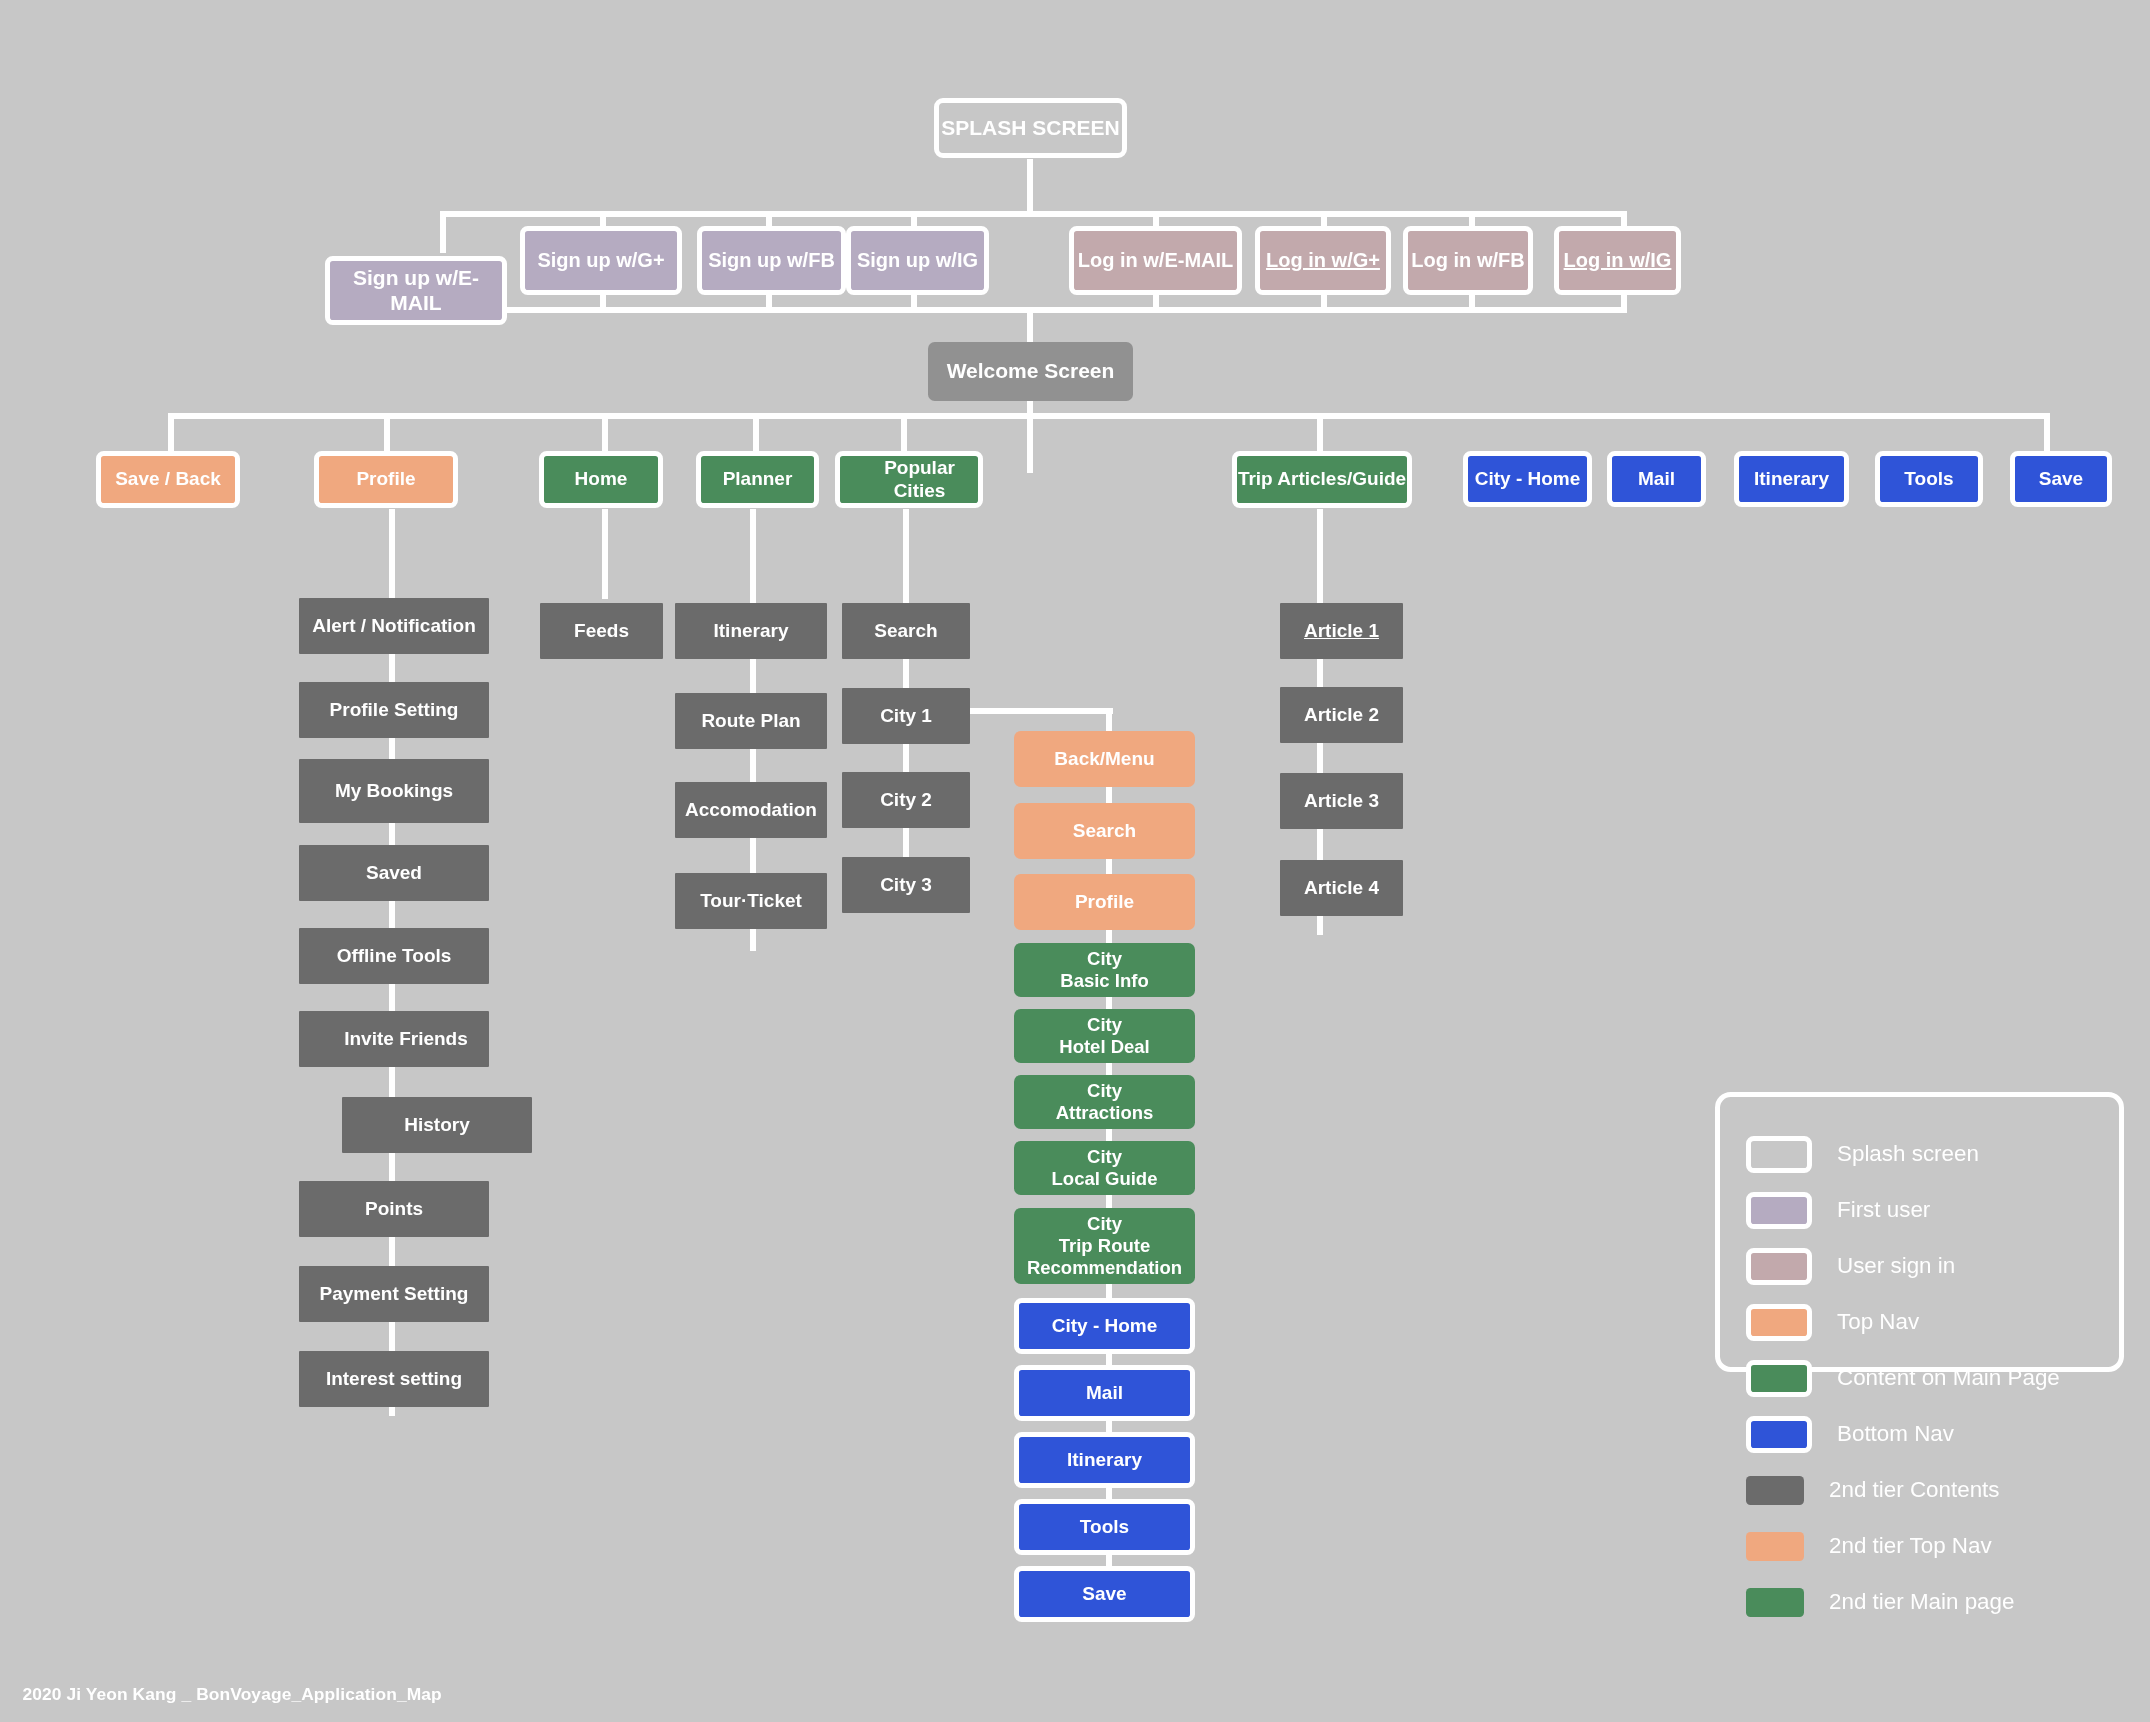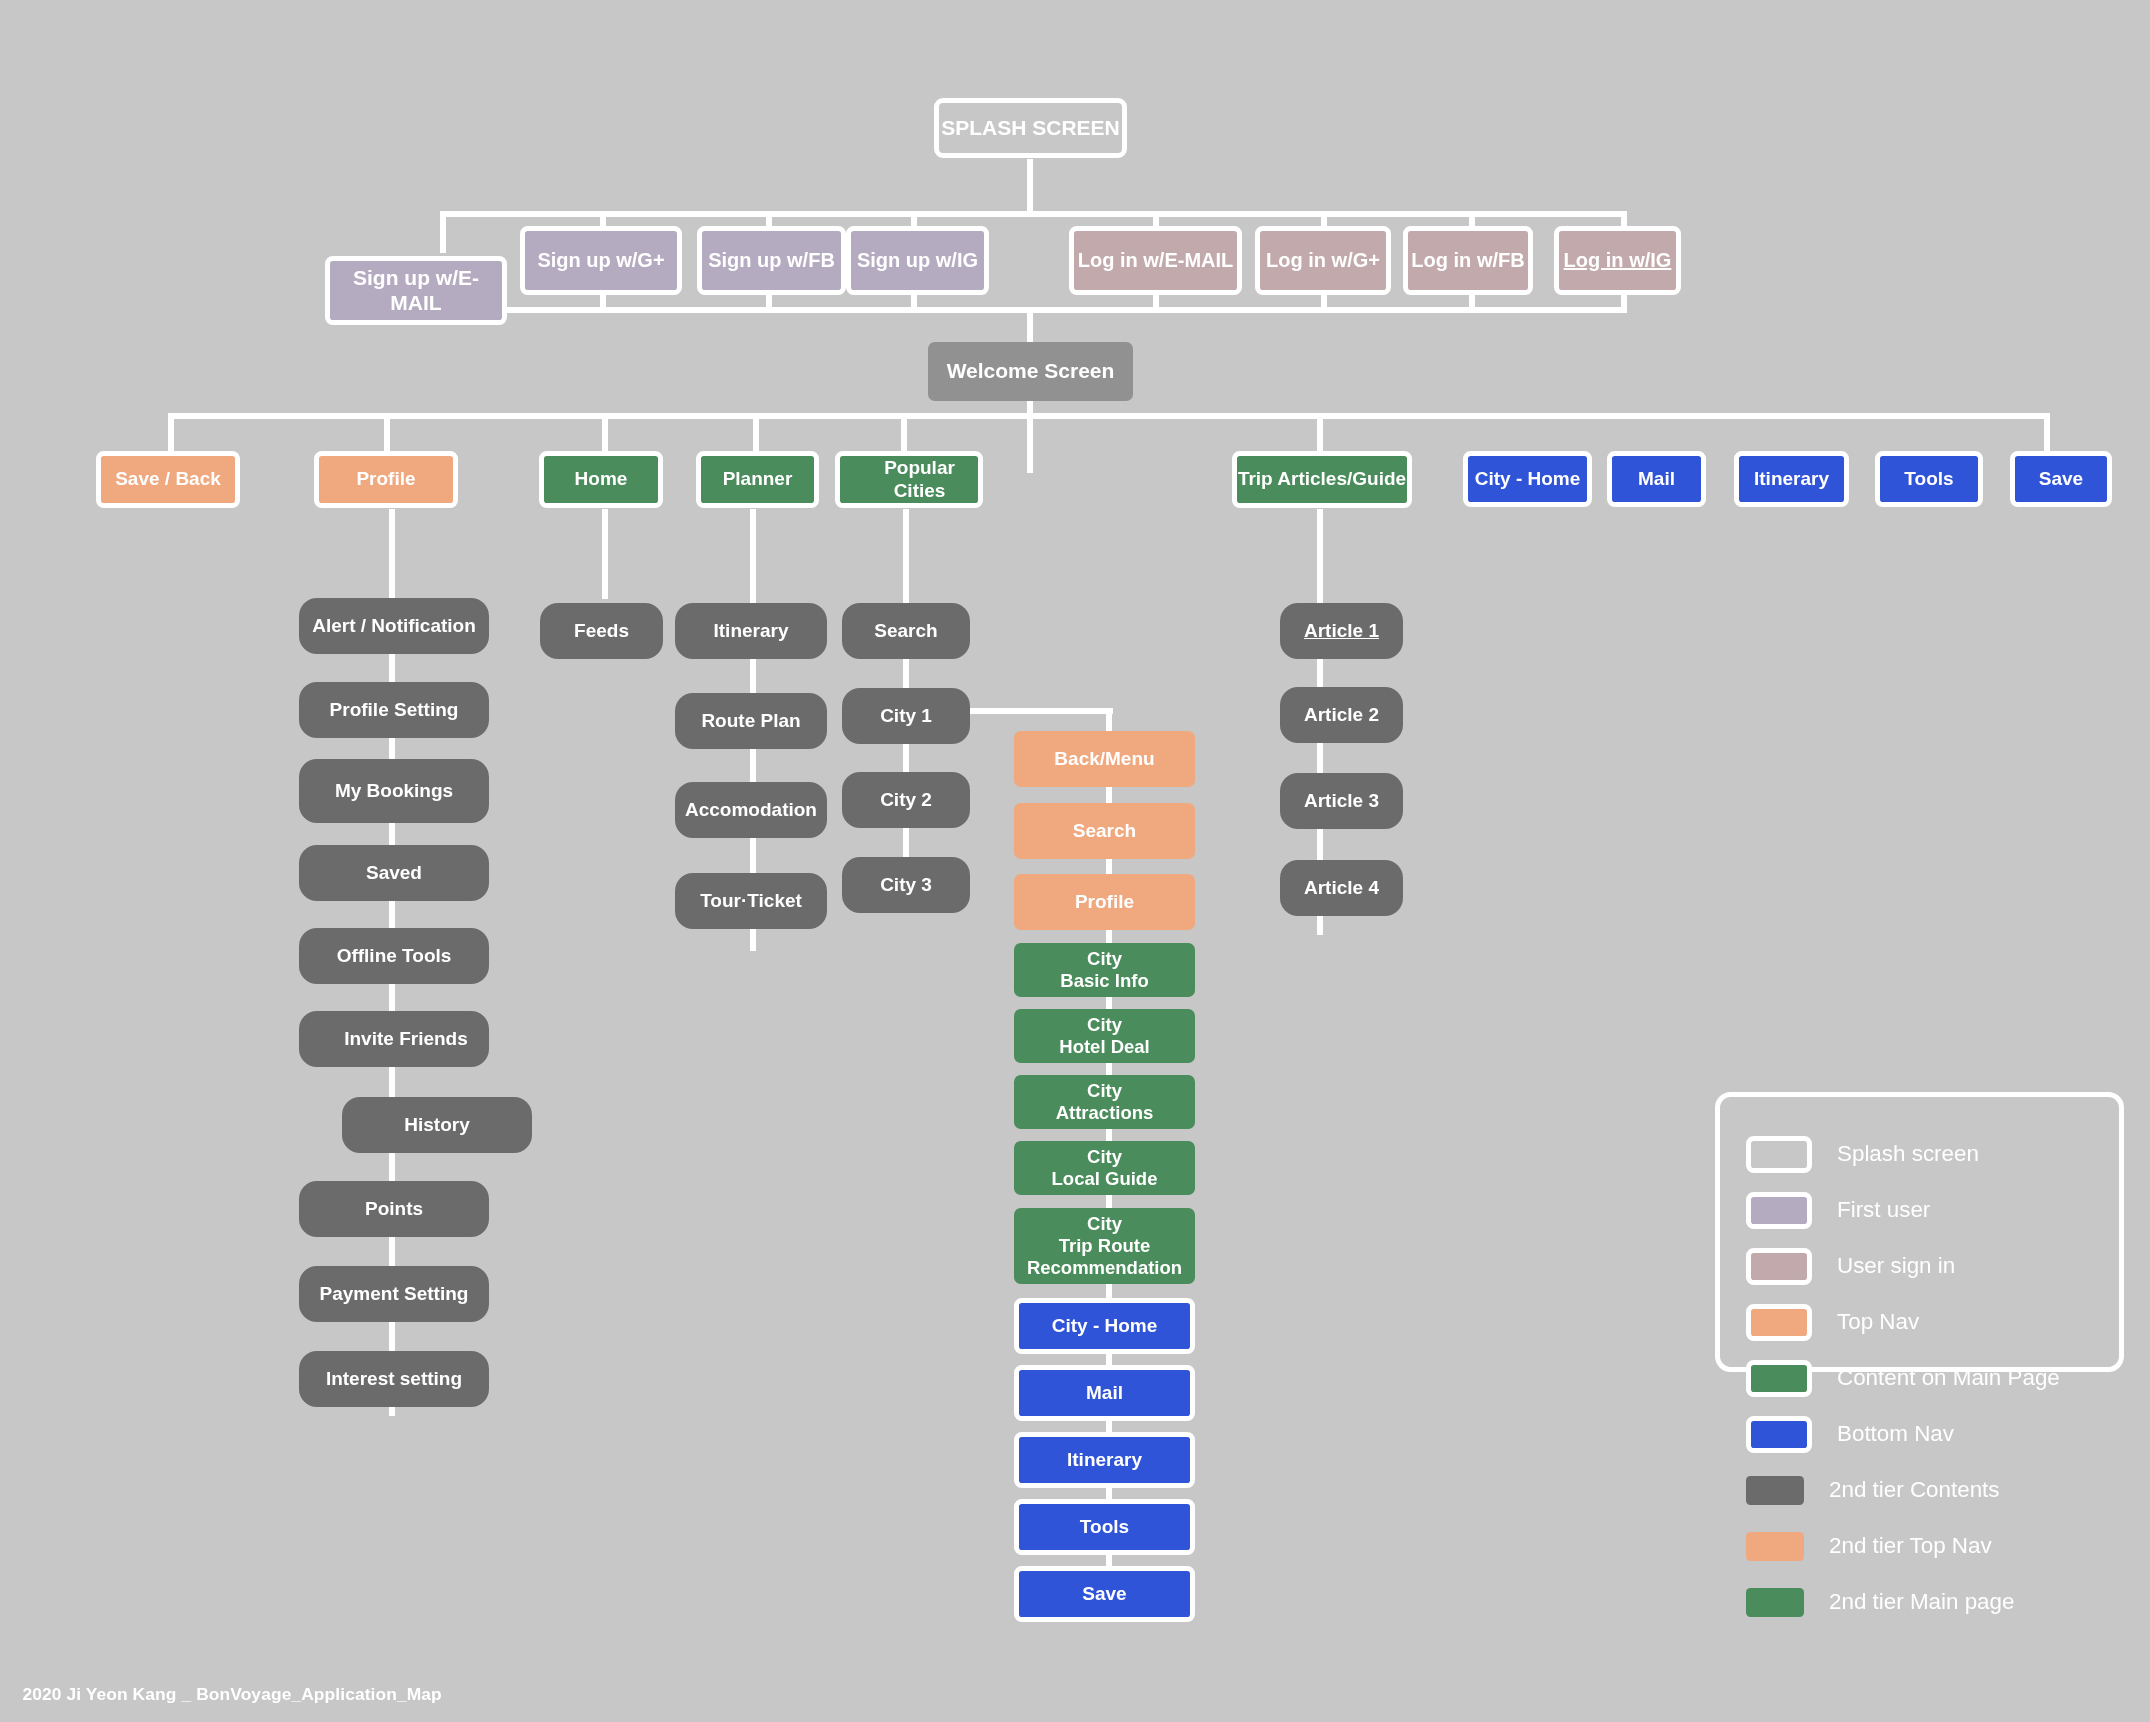--- a/index.html
+++ b/index.html
@@ -27,21 +27,21 @@
   }
 
   
   .n-splash   { background: #c7c7c7; border: 5.6px solid #ffffff; border-radius: 9px; }
   .n-first    { background: #b5abc1; border: 5px solid #ffffff;  border-radius: 7.8px; }
   .n-signin   { background: #c2a9ac; border: 5px solid #ffffff;  border-radius: 7.8px; }
   .n-welcome  { background: #919191; border-radius: 6.7px; }
   .n-topnav   { background: #f0a87f; border: 5px solid #ffffff;  border-radius: 7.8px; }
   .n-main     { background: #4a8c5b; border: 5px solid #ffffff;  border-radius: 7.8px; }
   .n-bottom   { background: #2f54d8; border: 5px solid #ffffff;  border-radius: 7.8px; }
-  .n-tier2    { background: #6b6b6b; border-radius: 18px; }
+  .n-tier2    { background: #6b6b6b; border-radius: 1px; }
   .n-t2topnav { background: #f0a87f; border-radius: 6.7px; }
   .n-t2main   { background: #4a8c5b; border-radius: 6.7px; }
 
   
   #legend {
     position: absolute;
     left: 1715px; top: 1092px;
     width: 409px; height: 280px;
     border: 5px solid #ffffff;
     border-radius: 15.7px;
@@ -120,21 +120,21 @@
   <div class="ln" style="left:1106px; top:745px; width:6.2px; height:863px;"></div>
 
   <div class="node n-splash" style="left:934px; top:98px; width:193px; height:60px; font-size:21px;">SPLASH SCREEN</div>
 
   <div class="node n-first" style="left:325px;  top:236px; width:182px; height:69px; font-size:21px;margin-top:20px;">Sign up w/E-MAIL</div>
   <div class="node n-first" style="left:520px;  top:226px; width:162px; height:69px; font-size:20px;">Sign up w/G+</div>
   <div class="node n-first" style="left:697px; top:226px; width:149px; height:69px; font-size:20px;">Sign up w/FB</div>
   <div class="node n-first" style="left:846px; top:226px; width:143px; height:69px; font-size:20px;">Sign up w/IG</div>
 
   <div class="node n-signin" style="left:1069px; top:226px; width:173px; height:69px; font-size:20px;">Log in w/E-MAIL</div>
-  <div class="node n-signin" style="left:1255px; top:226px; width:136px; height:69px; font-size:20px;">Log in w/G+</div>
+  <div class="node n-signin" style="left:1255px; top:226px; width:136px; height:69px; font-size:20px;text-decoration:underline;">Log in w/G+</div>
   <div class="node n-signin" style="left:1403px; top:226px; width:130px; height:69px; font-size:20px;">Log in w/FB</div>
   <div class="node n-signin" style="left:1554px; top:226px; width:127px; height:69px; font-size:20px;text-decoration:underline;">Log in w/IG</div>
 
   <div class="node n-welcome" style="left:928px; top:342px; width:205px; height:59px; font-size:21px;">Welcome Screen</div>
 
   <div class="node n-topnav" style="left:96px; top:451px; width:144px; height:57px; font-size:19px;">Save / Back</div>
   <div class="node n-topnav" style="left:314px; top:451px; width:144px; height:57px; font-size:19px;">Profile</div>
   <div class="node n-main" style="left:539px; top:451px; width:124px; height:57px; font-size:19px;">Home</div>
   <div class="node n-main" style="left:696px; top:451px; width:123px; height:57px; font-size:19px;">Planner</div>
   <div class="node n-main" style="left:835px; top:451px; width:148px; height:57px; font-size:19px;padding-left:21px;">Popular Cities</div>

